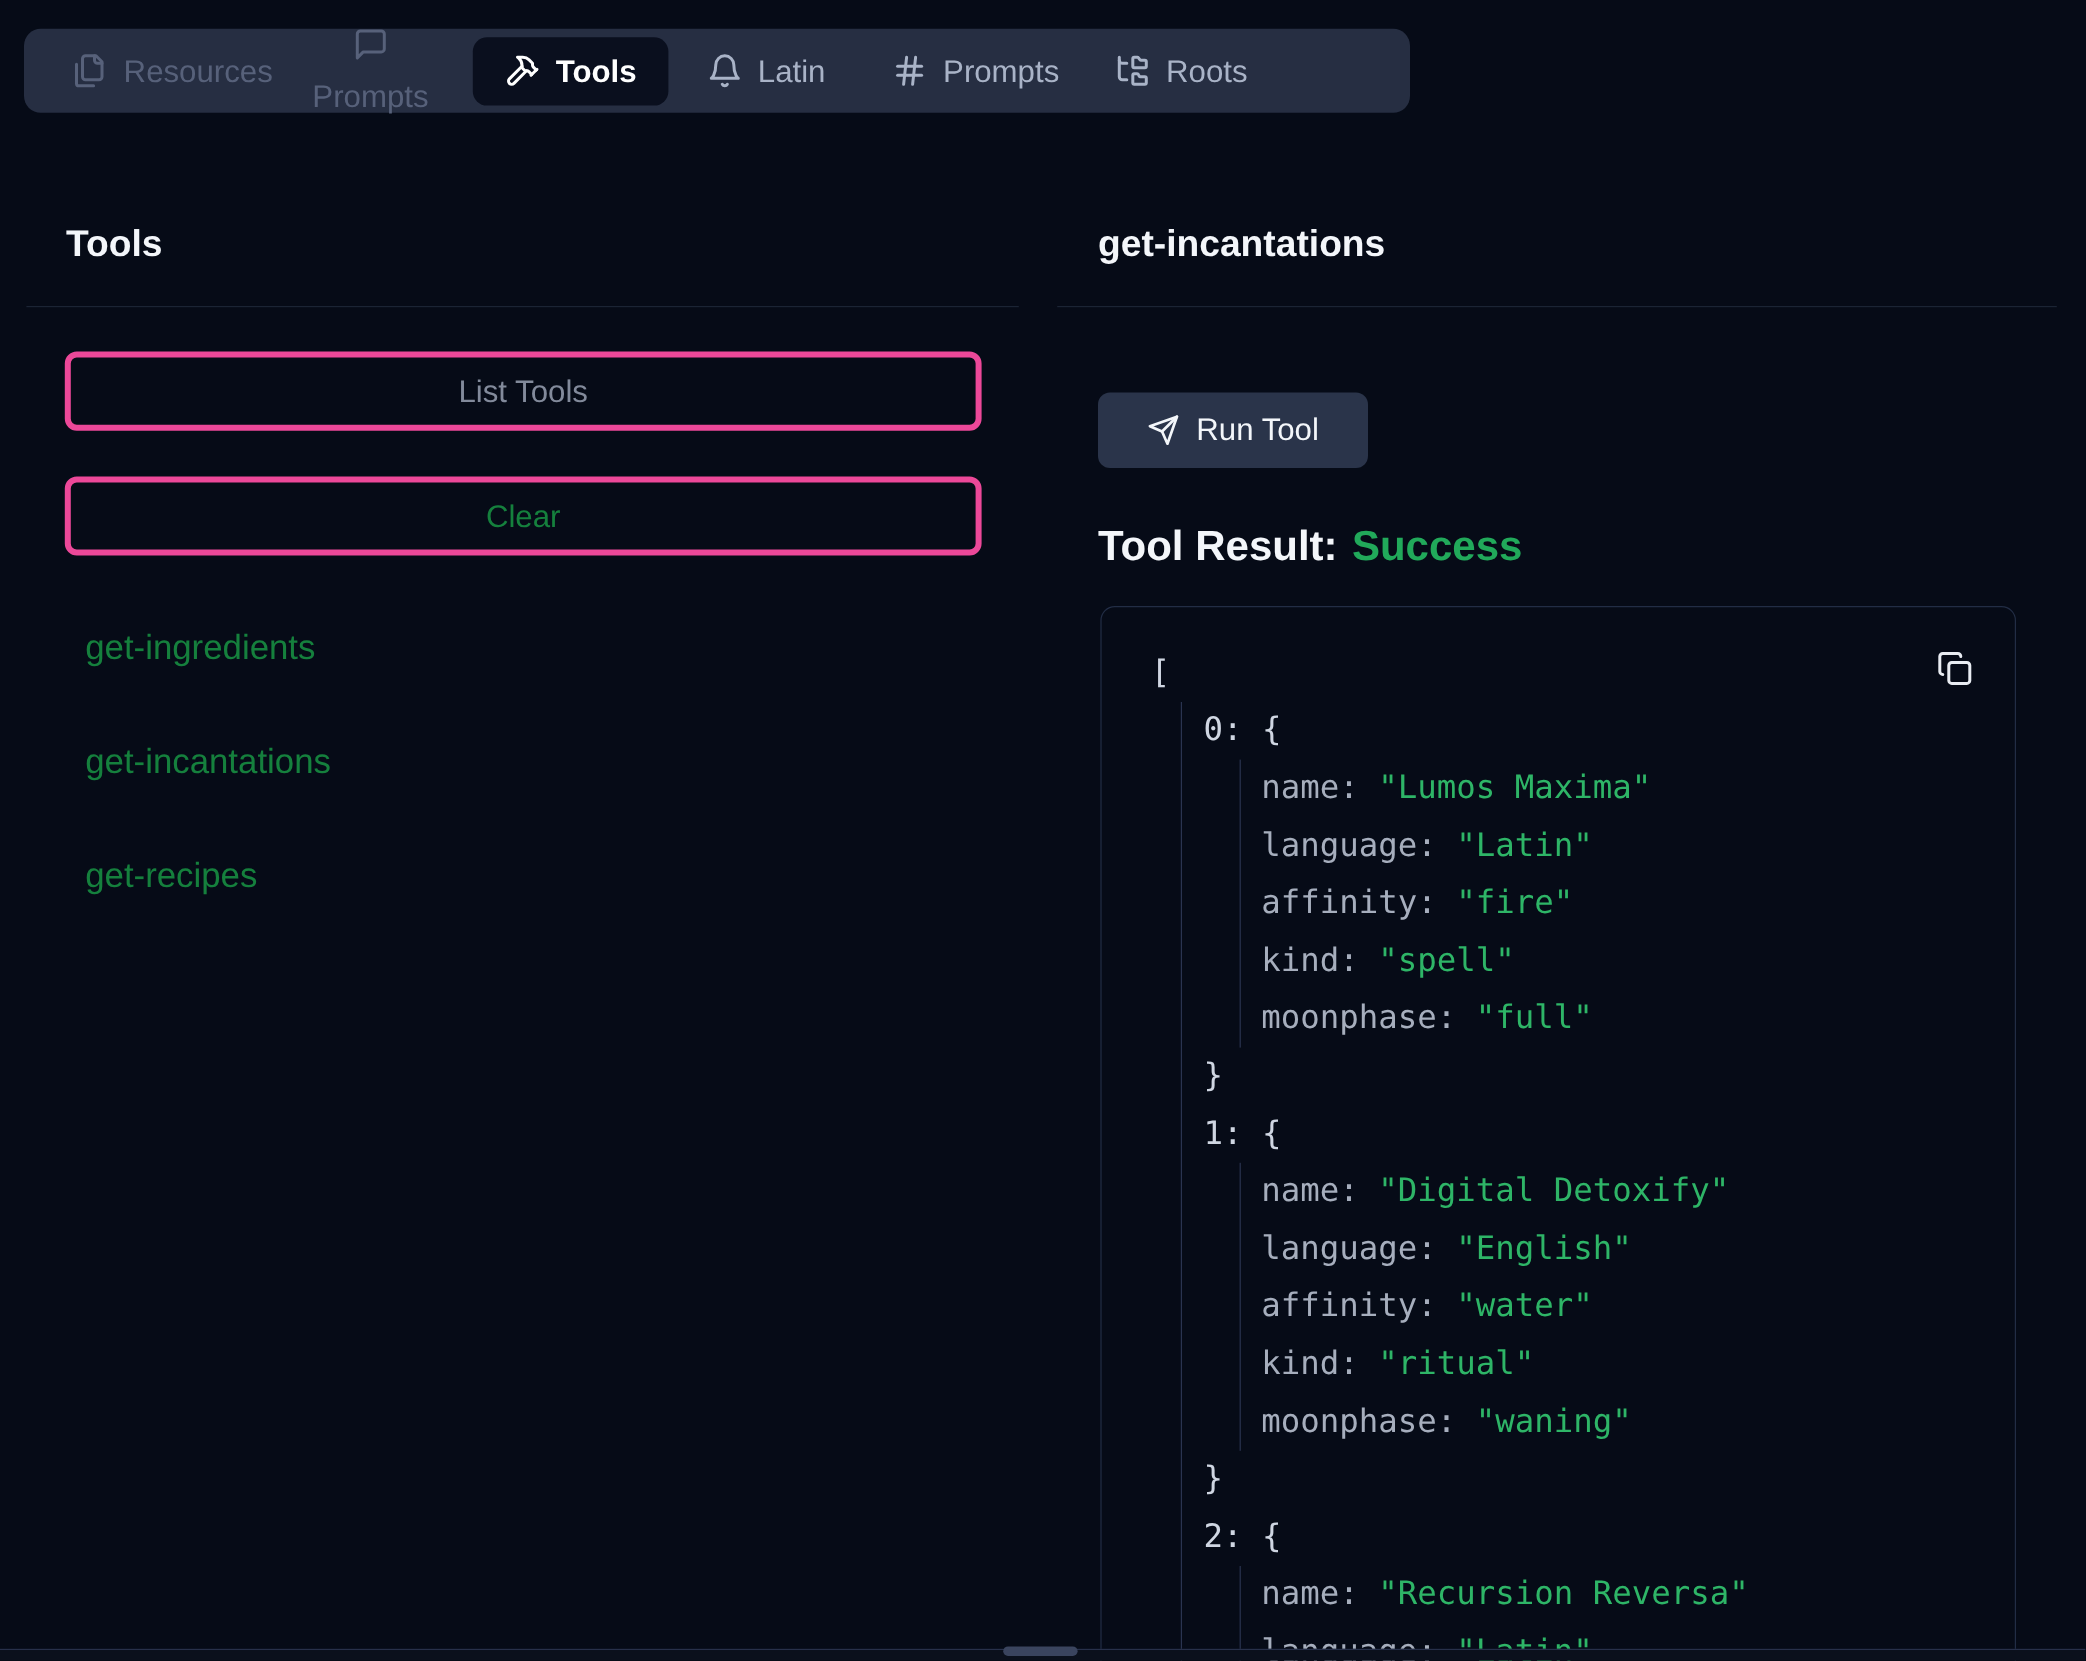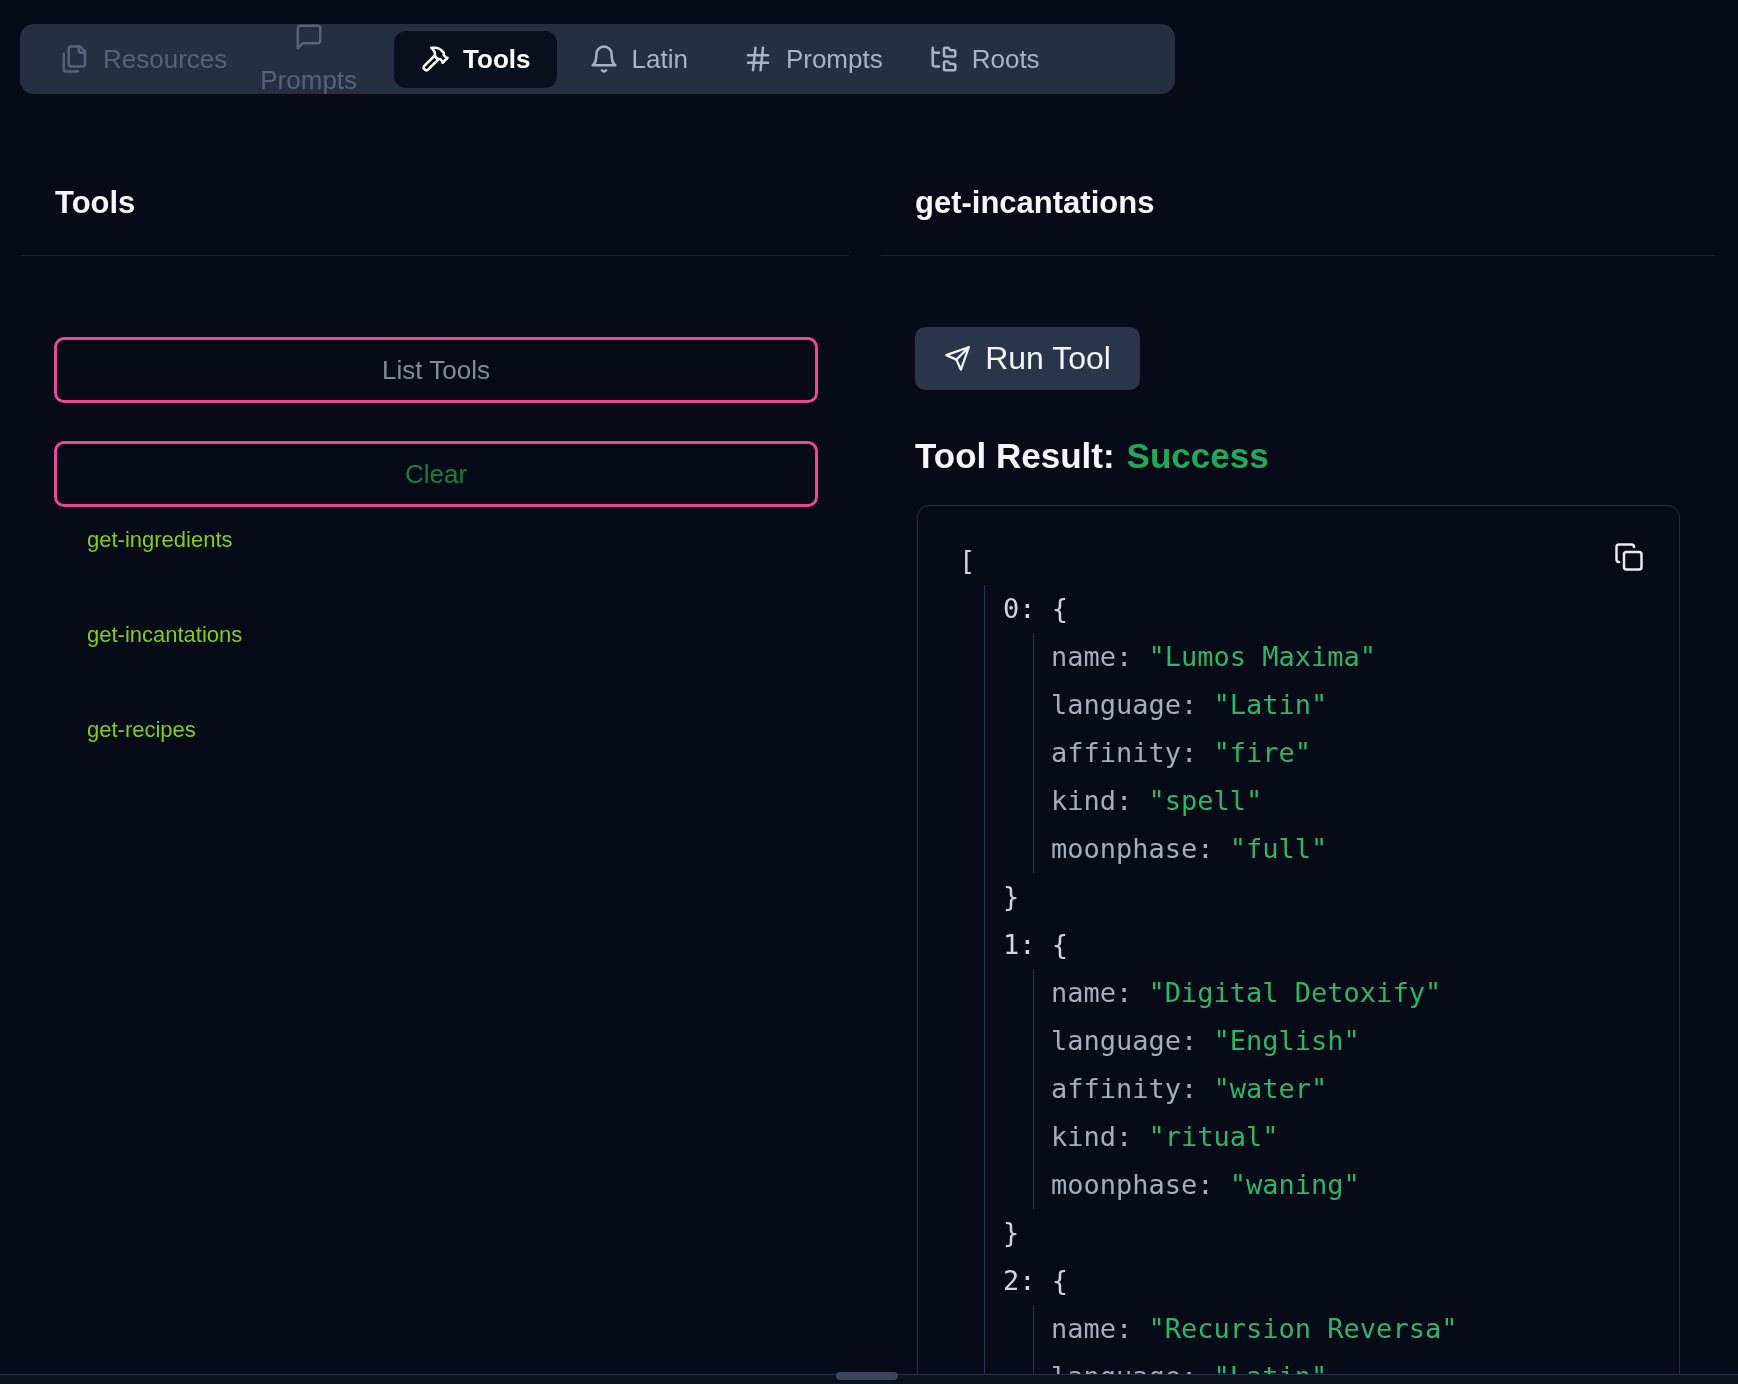--- a/index.html
+++ b/index.html
@@ -34,34 +34,34 @@
   .panel-title { position:absolute; font-size:31px; font-weight:700; color:#f3f6fa; }
   #left-title  { left:55px;  top:185px; }
   #right-title { left:915px; top:185px; }
   .divider { position:absolute; height:1px; background:#1b2434; top:255px; }
   #left-divider  { left:22px;  width:827px; }
   #right-divider { left:881px; width:833px; }
 
   
   .ghost-btn {
     position:absolute; left:54px; width:764px; height:66px;
-    background:transparent; border:3px solid #ec4899; border-radius:10px;
+    background:transparent; border:5px solid #ec4899; border-radius:10px;
     font-family:"Liberation Sans", sans-serif; font-size:26px;
-    display:flex; align-items:center; justify-content:center; cursor:pointer;margin-top:44px;
+    display:flex; align-items:center; justify-content:center; cursor:pointer;
   }
   #list-tools-btn { top:293px; color:#828a9b; }
   #clear-btn      { top:397px; color:#15803d; }
   #tool-list { position:absolute; left:71px; top:520px; list-style:none; }
-  #tool-list li { font-size:22px; color:#84cc16; line-height:40px; margin-bottom:55px; cursor:pointer;margin-left:16px; }
+  #tool-list li { font-size:29px; color:#15803d; line-height:40px; margin-bottom:55px; cursor:pointer; }
 
   
   #run-tool-btn {
     position:absolute; left:915px; top:327px; width:225px; height:63px;
     background:#2a344a; border:none; border-radius:10px; cursor:pointer;
-    color:#f3f6fa; font-family:"Liberation Sans", sans-serif; font-size:32px;
+    color:#f3f6fa; font-family:"Liberation Sans", sans-serif; font-size:26px;
     display:flex; align-items:center; justify-content:center; gap:14px;
   }
   #run-tool-btn .icon { width:27px; height:27px; }
   #result-line { position:absolute; left:915px; top:436px; font-size:35px; font-weight:700; display:flex; gap:12px; }
   #result-status { color:#21a95a; }
 
   
   #json-box {
     position:absolute; left:917px; top:505px; width:763px; height:920px;
     border:1px solid #222d45; border-radius:12px;

